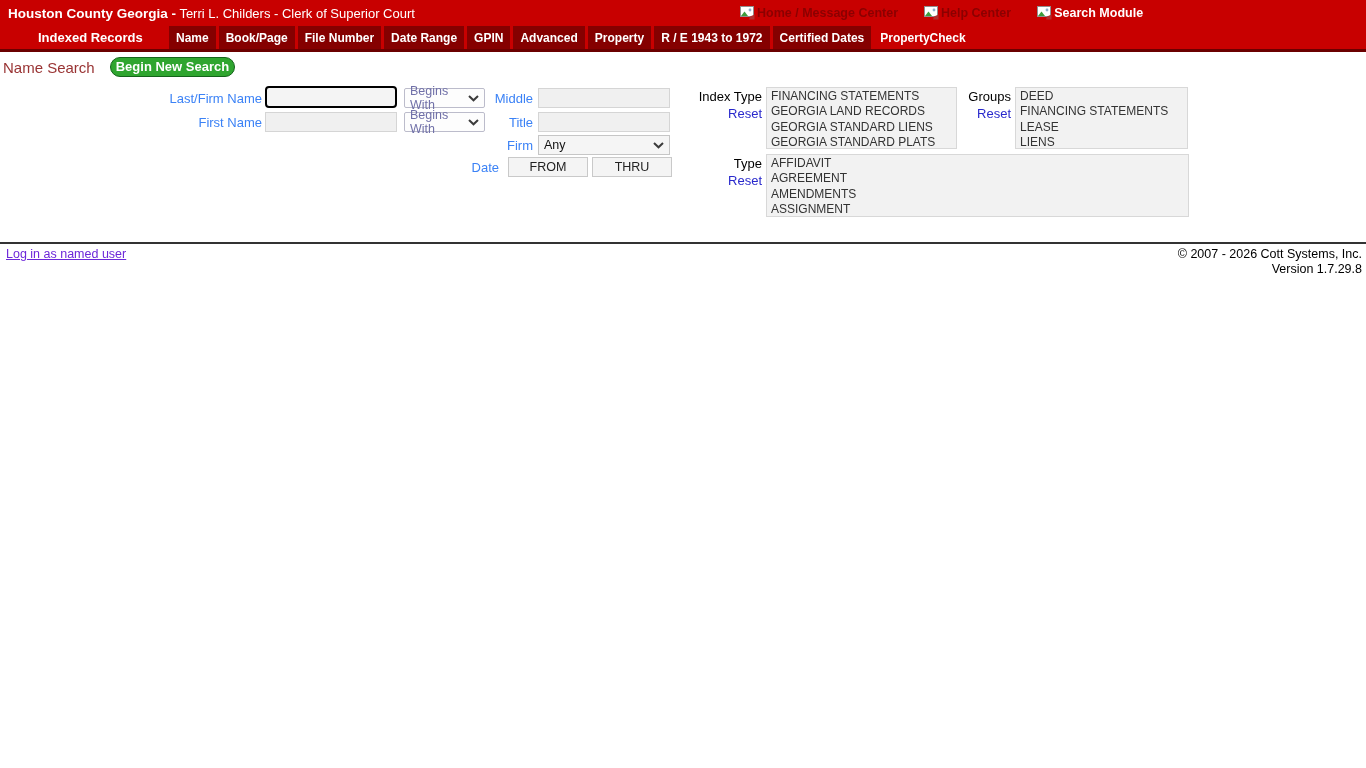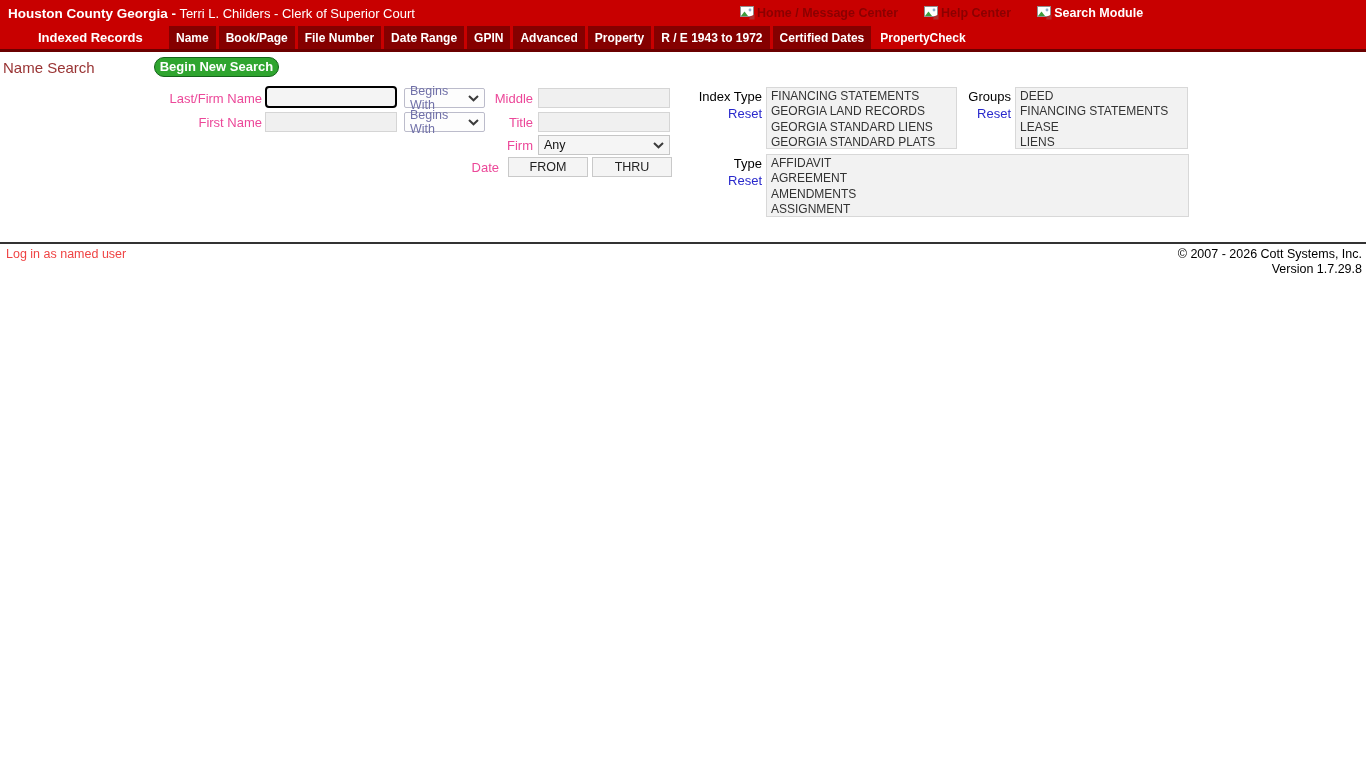--- a/index.html
+++ b/index.html
@@ -34,32 +34,32 @@
     color: #fff; font-weight: bold; font-size: 13px; margin-left: 28px; }
   .nav-tabs { display: flex; align-items: stretch; gap: 3px; }
   .nav-tab {
     background: #850000; color: #fff; font-size: 12px; font-weight: bold;
     display: flex; align-items: center; padding: 4px 7px; cursor: pointer; white-space: nowrap;
   }
   .nav-extra { color: #fff; font-size: 12px; font-weight: bold; display: flex; align-items: center;
     padding: 0 9px; cursor: pointer; }
 
   
-  .toolbar { height: 30px; display: flex; align-items: center; padding-left: 3px; gap: 44px; }
+  .toolbar { height: 30px; display: flex; align-items: center; padding-left: 3px; }
   .page-title { font-size: 15px; color: #993333; }
   .btn-new-search {
     margin-left: 15px; height: 20px; padding: 0 5px; border-radius: 10px;
     background: #2FA52F; border: 1px solid #14641A; color: #fff;
     font-weight: bold; font-size: 13px; line-height: 18px; cursor: pointer;
     font-family: "Liberation Sans", sans-serif;
   }
 
   
   .form-area { position: relative; height: 150px; }
-  .flabel { position: absolute; font-size: 13px; color: #ec4899; text-align: right; white-space: nowrap; }
+  .flabel { position: absolute; font-size: 13px; color: #3b82f6; text-align: right; white-space: nowrap; }
   .tinput {
     position: absolute; width: 132px; height: 20px; background: #F0F0F0;
     border: 1px solid #D5D5D5; font-size: 13px; padding: 0 3px;
     font-family: "Liberation Sans", sans-serif;
   }
   .tinput.focused {
     background: #F4F4F4; border: 2px solid #000; border-radius: 4px; height: 22px; width: 132px;
   }
   .sel {
     position: absolute; height: 20px; display: flex; align-items: center;
@@ -90,21 +90,21 @@
   }
   .search-btn {
     height: 21px; padding: 0 10px; background: #F6F6F6; border: 1px solid #8F8F8F;
     border-radius: 3px; font-size: 13px; color: #111; cursor: pointer;
     font-family: "Liberation Sans", sans-serif;
   }
 
   
   .dark-rule { margin-top: 10px; height: 2px; background: #333; width: 100%; }
   .footer { position: relative; padding-top: 2px; }
-  .login-link { position: absolute; left: 6px; top: 3px; font-size: 12.5px; color: #ef4444; cursor: pointer; }
+  .login-link { position: absolute; left: 6px; top: 3px; font-size: 12.5px; color: #6d28d9; text-decoration: underline; cursor: pointer; }
   .footer-right { position: absolute; right: 4px; top: 3px; text-align: right; font-size: 12.5px; color: #000000; line-height: 14.5px; }
 
   .icon-broken { display: inline-block; width: 15px; height: 14px; }
 </style>
 </head>
 <body>
 
 <div class="page">
 
   <div class="topbar">

